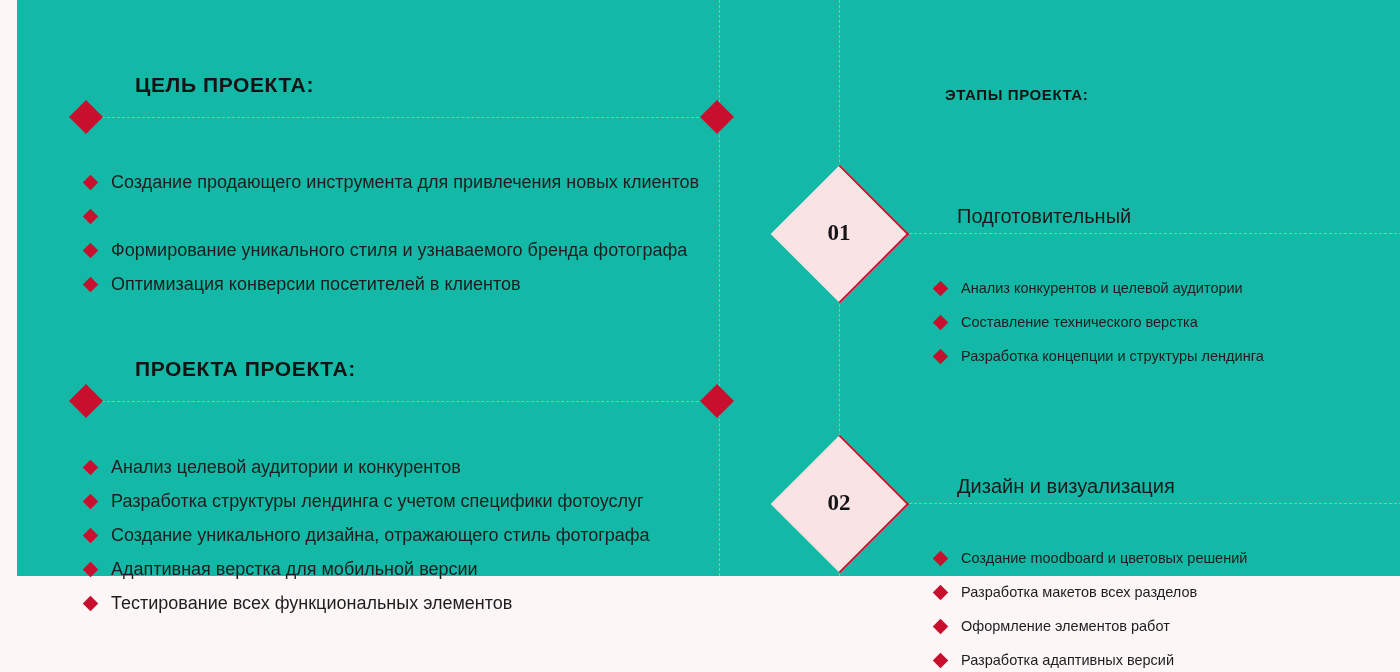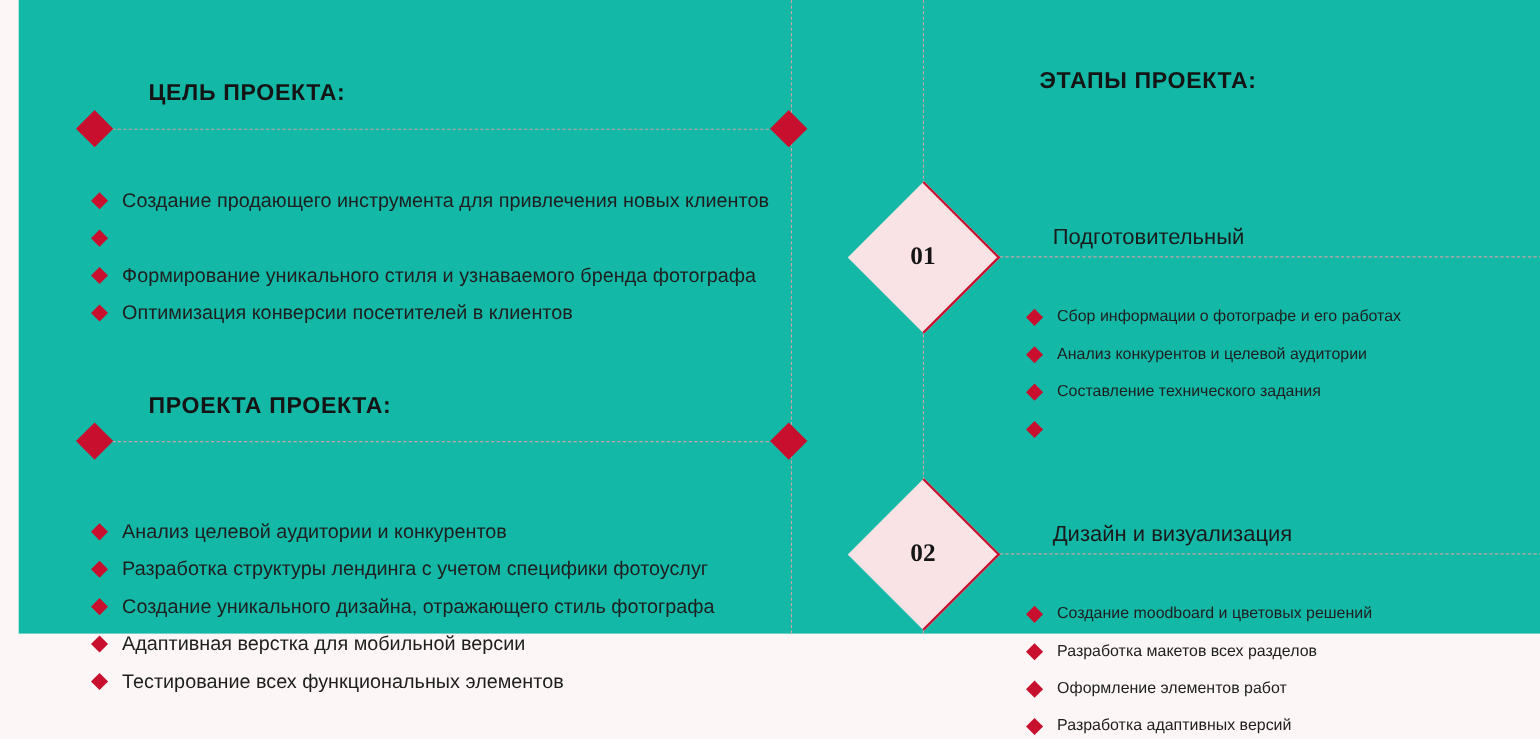--- a/index.html
+++ b/index.html
@@ -94,22 +94,22 @@
   .right-col-wrap {
     position: absolute;
     left: 822px;
     top: 0;
     width: 578px;
     height: 672px;
   }
   .title-stages {
     position: absolute;
     left: 106px;
-    top: 62px;
-    font-size: 21px;
+    top: 86px;
+    font-size: 15px;
     font-weight: bold;
     letter-spacing: 0.6px;
     color: #141414;
     white-space: nowrap;
   }
 
   .stage {
     position: absolute;
     left: 0;
     width: 578px;
@@ -195,21 +195,21 @@
         <span class="bullet-text">Оптимизация конверсии посетителей в клиентов</span>
       </div>
     </div>
 
     <div class="section-title title-tasks">ПРОЕКТА ПРОЕКТА:</div>
 
     <div class="h-dash" style="left:80px; top:401px; width:612px;"></div>
     <div class="diamond big" style="left:57px; top:389px;"></div>
     <div class="diamond big" style="left:688px; top:389px;"></div>
 
-    <div class="bullet-list" style="top:466px;">
+    <div class="bullet-list" style="top:450px;">
       <div class="bullet-row">
         <span class="bullet-dia"></span>
         <span class="bullet-text">Анализ целевой аудитории и конкурентов</span>
       </div>
       <div class="bullet-row">
         <span class="bullet-dia"></span>
         <span class="bullet-text">Разработка структуры лендинга с учетом специфики фотоуслуг</span>
       </div>
       <div class="bullet-row">
         <span class="bullet-dia"></span>
@@ -232,32 +232,29 @@
 
     <div class="stage" style="top:185px;">
       <div class="stage-badge"></div>
       <div class="stage-num">01</div>
       <div class="stage-name">Подготовительный</div>
       <div class="stage-rule"></div>
 
       <div class="stage-items">
         <div class="bullet-row">
           <span class="bullet-dia"></span>
-          <span class="bullet-text">Сбор информации о фотографе и его работах</span>
-        </div>
-        <div class="bullet-row">
-          <span class="bullet-dia"></span>
           <span class="bullet-text">Анализ конкурентов и целевой аудитории</span>
         </div>
         <div class="bullet-row">
           <span class="bullet-dia"></span>
-          <span class="bullet-text">Составление технического задания</span>
-        </div>
-        <div class="bullet-row">
-          <span class="bullet-dia"></span>
+          <span class="bullet-text">Составление технического верстка</span>
+        </div>
+        <div class="bullet-row">
+          <span class="bullet-dia"></span>
+          <span class="bullet-text">Разработка концепции и структуры лендинга</span>
         </div>
       </div>
     </div>
 
     <div class="stage" style="top:455px;">
       <div class="stage-badge"></div>
       <div class="stage-num">02</div>
       <div class="stage-name">Дизайн и визуализация</div>
       <div class="stage-rule"></div>
 

